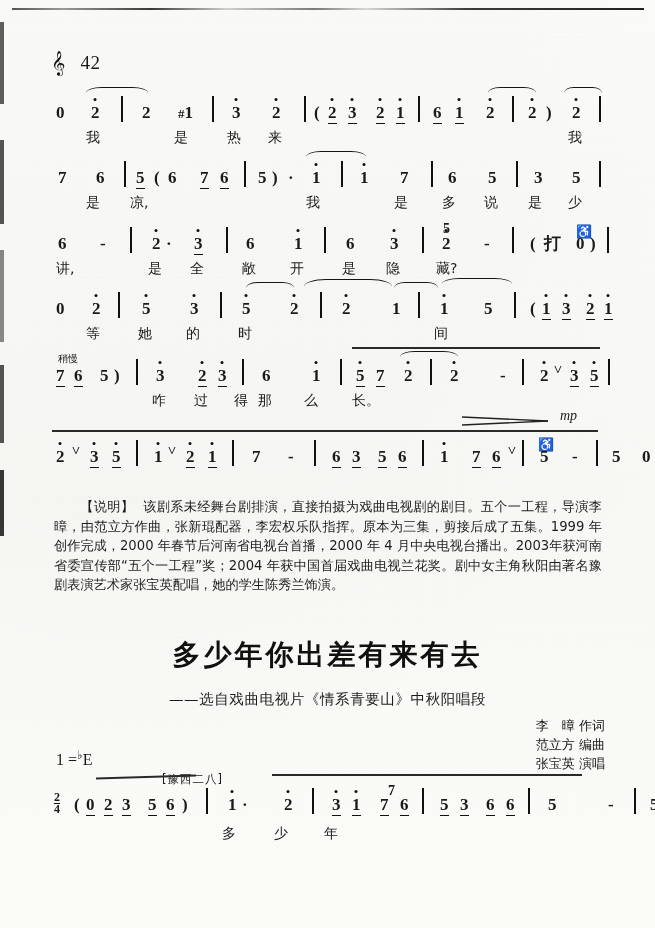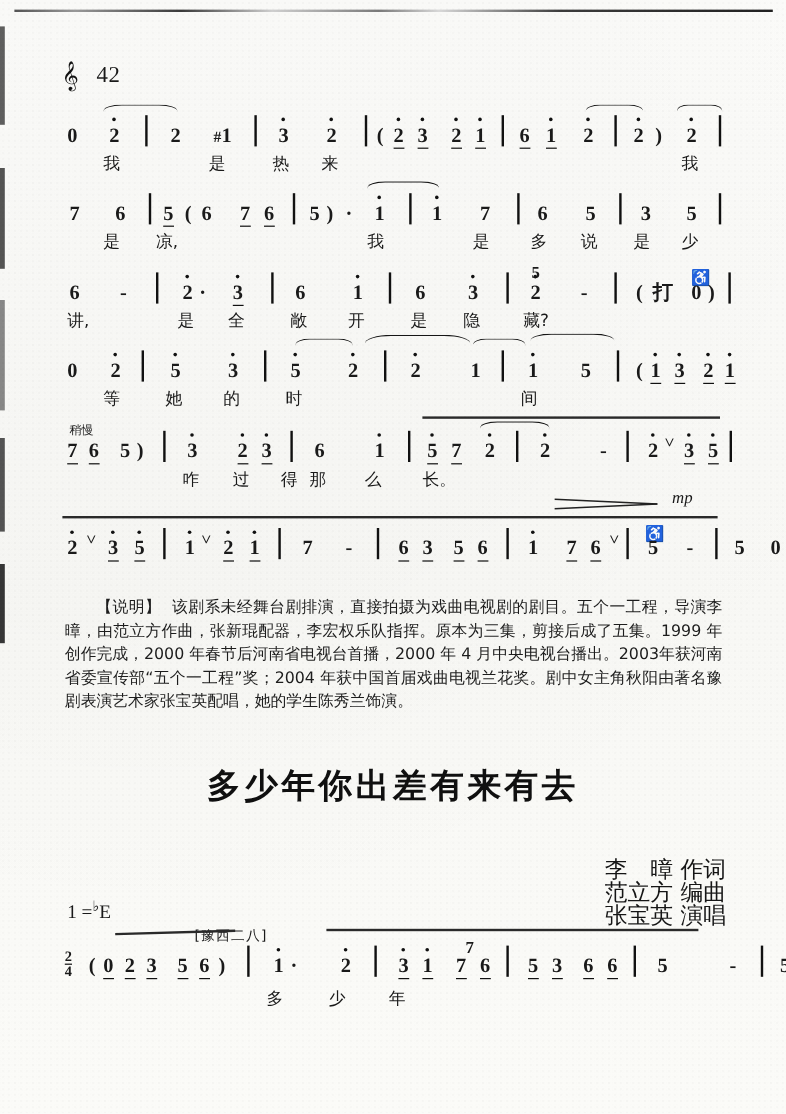--- a/index.html
+++ b/index.html
@@ -71,21 +71,21 @@
     text-align:justify;color:#1d1d1d;}
   #note-block .indent{display:inline-block;width:26px;}
 
   
   #song-title{position:absolute;left:0;right:0;top:636px;text-align:center;
     font-family:"DejaVu Serif", serif;font-size:28px;font-weight:bold;
     letter-spacing:3px;color:#101010;}
   #song-sub{position:absolute;left:0;right:0;top:690px;text-align:center;
     font-family:"DejaVu Sans", sans-serif;font-size:14.5px;letter-spacing:.6px;color:#1b1b1b;}
   #credits{position:absolute;right:50px;top:716px;text-align:left;
-    font-family:"DejaVu Sans", sans-serif;font-size:19px;line-height:19px;color:#161616;}
+    font-family:"DejaVu Sans", sans-serif;font-size:13px;line-height:19px;color:#161616;}
   #keysig{position:absolute;left:56px;top:748px;font-size:16px;font-family:"Liberation Serif",serif;}
   #keysig sup{font-size:12px;}
   #style-tag{position:absolute;left:162px;top:772px;font-family:"DejaVu Sans",sans-serif;
     font-size:11.5px;letter-spacing:1px;}
   .meter{position:absolute;font-size:12px;line-height:11px;text-align:center;}
   .meter b{display:block;font-weight:bold;}
   .meter .den{border-top:1.4px solid #111;}
 
   
   #footer{position:absolute;right:14px;bottom:10px;display:flex;align-items:baseline;gap:6px;}
@@ -341,20 +341,21 @@
       <span class="n" style="left:586px;top:8px">0</span>
 
     </div>
   </div>
 
   <div id="note-block">
     <span class="indent"></span><span>【说明】</span>&nbsp;&nbsp;<span>该剧系未经舞台剧排演，直接拍摄为戏曲电视剧的剧目。五个一工程，导演李暲，由范立方作曲，张新琨配器，李宏权乐队指挥。原本为三集，剪接后成了五集。</span><span>1999 年创作完成，2000 年春节后河南省电视台首播，2000 年 4 月中央电视台播出。</span><span>2003年获河南省委宣传部“五个一工程”奖；2004 年获中国首届戏曲电视兰花奖。剧中女主角秋阳由著名豫剧表演艺术家张宝英配唱，她的学生陈秀兰饰演。</span>
   </div>
 
   <div id="song-title">多少年你出差有来有去</div>
+  <div id="song-sub">——选自戏曲电视片《情系青要山》中秋阳唱段</div>
 
   <div id="credits">
     <div>
       <span>李　暲</span>
       <span>作词</span>
     </div>
     <div>
       <span>范立方</span>
       <span>编曲</span>
     </div>

